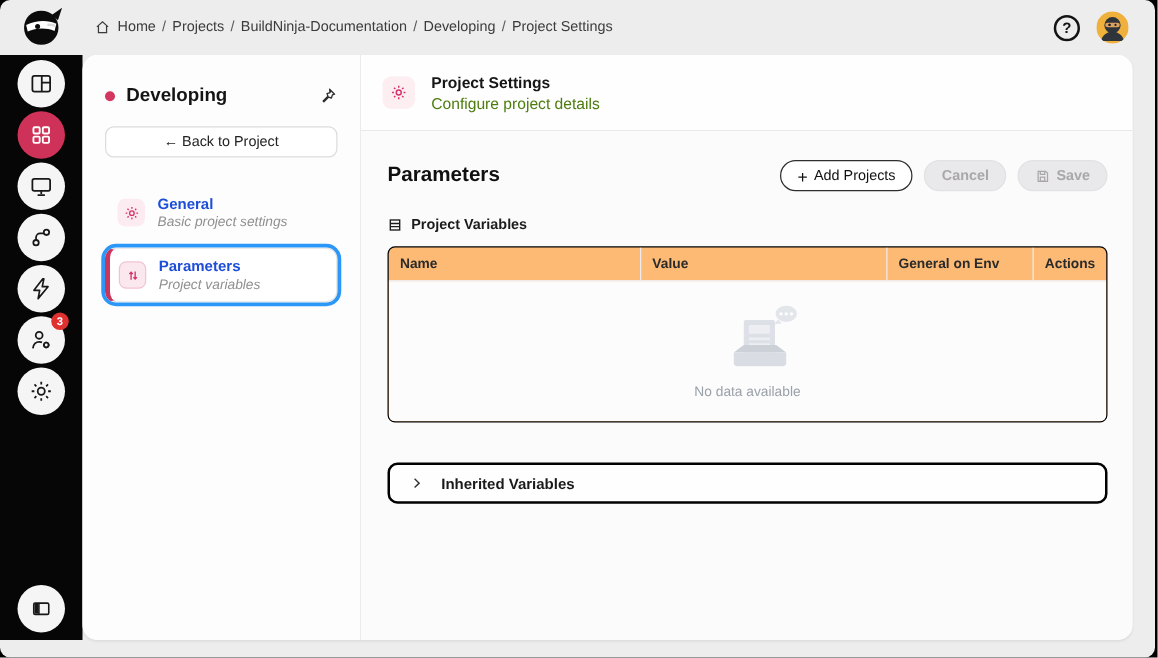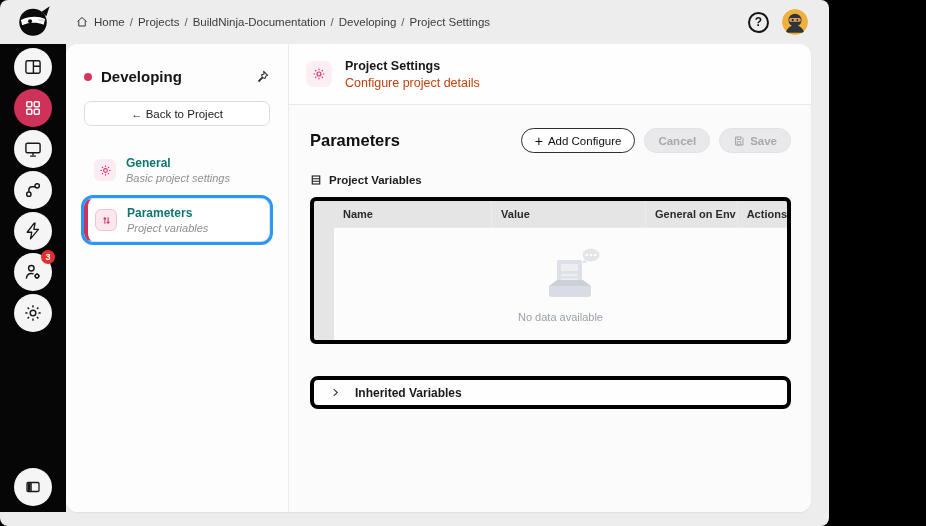--- a/index.html
+++ b/index.html
@@ -3,21 +3,21 @@
 <meta charset="utf-8">
 <style>
   * { margin:0; padding:0; box-sizing:border-box; }
   html,body { width:100%; height:100%; }
   body {
     background:#000;
     font-family:"Liberation Sans", sans-serif;
     -webkit-font-smoothing:antialiased;
   }
   .window {
-    width:829px; height:526px;
+    width:924px; height:526px;
     background:#ededee;
     border-radius:8px;
     overflow:hidden;
     position:relative;
   }
 
   
   .topbar { height:44px; display:flex; align-items:center; }
   .logo-slot { width:66px; display:flex; justify-content:center; align-items:center; }
   .breadcrumb { display:flex; align-items:center; gap:5px; font-size:11.5px; color:#3b3b3b; padding-left:10px; }
@@ -89,37 +89,37 @@
     border:1px solid #e3e3e3; border-left:4px solid #c9355b;
     outline:3px solid #2b97f8;
     padding:7px 10px 7px 7px;
   }
   .mi-icon {
     width:22px; height:22px; flex:0 0 22px; border-radius:6px;
     background:#fcebf0; color:#d6336c;
     display:grid; place-items:center;
   }
   .mi-icon.boxed { border:1px solid #f3c3d2; background:#fbe7ee; }
-  .mi-title { font-size:12px; font-weight:700; color:#0f766e; }
+  .mi-title { font-size:12px; font-weight:700; color:#1d4ed8; }
   .mi-sub { font-size:11px; color:#8f8f8f; margin-top:2px;font-style:italic; }
 
   
   .main { flex:1; min-width:0; display:flex; flex-direction:column; }
   .main-header {
     height:61px; flex:0 0 61px;
     background:#fefefe; border-bottom:1px solid #e9e9e9;
     display:flex; align-items:center; gap:13px; padding-left:17px;
   }
   .mh-icon {
     width:26px; height:26px; border-radius:7px;
     background:#fdeef2; color:#d6336c;
     display:grid; place-items:center;
   }
   .mh-title { font-size:12.5px; font-weight:700; color:#161616; }
-  .mh-sub { font-size:12.5px; color:#c2410c; margin-top:3px; }
+  .mh-sub { font-size:12.5px; color:#4d7c0f; margin-top:3px; }
 
   .main-body { flex:1; background:#fbfbfc; padding:23px 20px 0 21px; }
   .body-head { display:flex; align-items:center; }
   .page-heading { font-size:16.5px; font-weight:700; color:#101010; }
   .actions { margin-left:auto; display:flex; gap:9px; }
   .btn {
     height:25px; border-radius:14px; font-size:11.5px;
     display:inline-flex; align-items:center; gap:5px;
     padding:0 13px; cursor:pointer;
     font-family:"Liberation Sans", sans-serif;
@@ -128,37 +128,37 @@
   .btn-add .plus { font-size:14px; font-weight:400; line-height:1; }
   .btn-disabled { background:#e9e8ea; border:1px solid #e2e1e3; color:#a9a7aa; cursor:default;font-weight:bold; }
 
   .section-label {
     margin-top:21px; display:flex; align-items:center; gap:7px;
     font-size:11.5px; font-weight:700; color:#1c1c1c;
   }
   .section-label .tbl-ic { color:#1c1c1c; display:inline-flex; }
 
   .table-card {
-    margin-top:11px; background:#e5e5e5;
-    border:4px solid #000000; border-radius:6px; overflow:hidden;padding-left:20px;
+    margin-top:11px; background:#fdba74;
+    border:1px solid #000000; border-radius:6px; overflow:hidden;
   }
   .thead { display:flex; height:27px; align-items:center; border-bottom:1px solid #eceaec; }
   .th {
     font-size:11px; font-weight:700; color:#2a2a2a;
     padding-left:9px; height:100%; display:flex; align-items:center;
   }
   .th + .th { border-left:1px solid #eceaec; }
   .th-name { width:35%; } .th-value { width:34.3%; } .th-expose { width:20.4%; } .th-actions { flex:1; }
   .tbody { height:112px; display:grid; place-items:center; background:#fcfcfd; }
   .empty { text-align:right; }
   .empty-text { font-size:11px; color:#9aa1a9; margin-top:5px; }
 
   .collapse-card {
     margin-top:32px; height:33px;
-    background:#fefefe; border:4px solid #000000; border-radius:8px;
+    background:#fefefe; border:2px solid #000000; border-radius:8px;
     display:flex; align-items:center; gap:14px; padding:0 16px;
     cursor:pointer;
   }
   .chev { color:#333; display:inline-flex; }
   .collapse-title { font-size:12px; font-weight:700; color:#1a1a1a; }
 </style>
 </head>
 <body>
 
 <div class="window">
@@ -326,21 +326,21 @@
             <div class="mh-sub">Configure project details</div>
           </span>
         </div>
 
         <div class="main-body">
           <div class="body-head">
             <h2 class="page-heading">Parameters</h2>
             <div class="actions">
               <button class="btn btn-add">
                 <span class="plus">+</span>
-                <span>Add Configure</span>
+                <span>Add Projects</span>
               </button>
               <button class="btn btn-disabled">Cancel</button>
               <button class="btn btn-disabled">
                 <svg width="12" height="12" viewBox="0 0 24 24" fill="none" stroke="currentColor" stroke-width="2">
                     <path d="M5 4h12l3 3v13H5z"></path>
                     <path d="M8.5 4v5h7V4"></path>
                     <rect x="8.5" y="13.5" width="7" height="6.5"></rect>
                   </svg>
                 <span>Save</span>
               </button>

